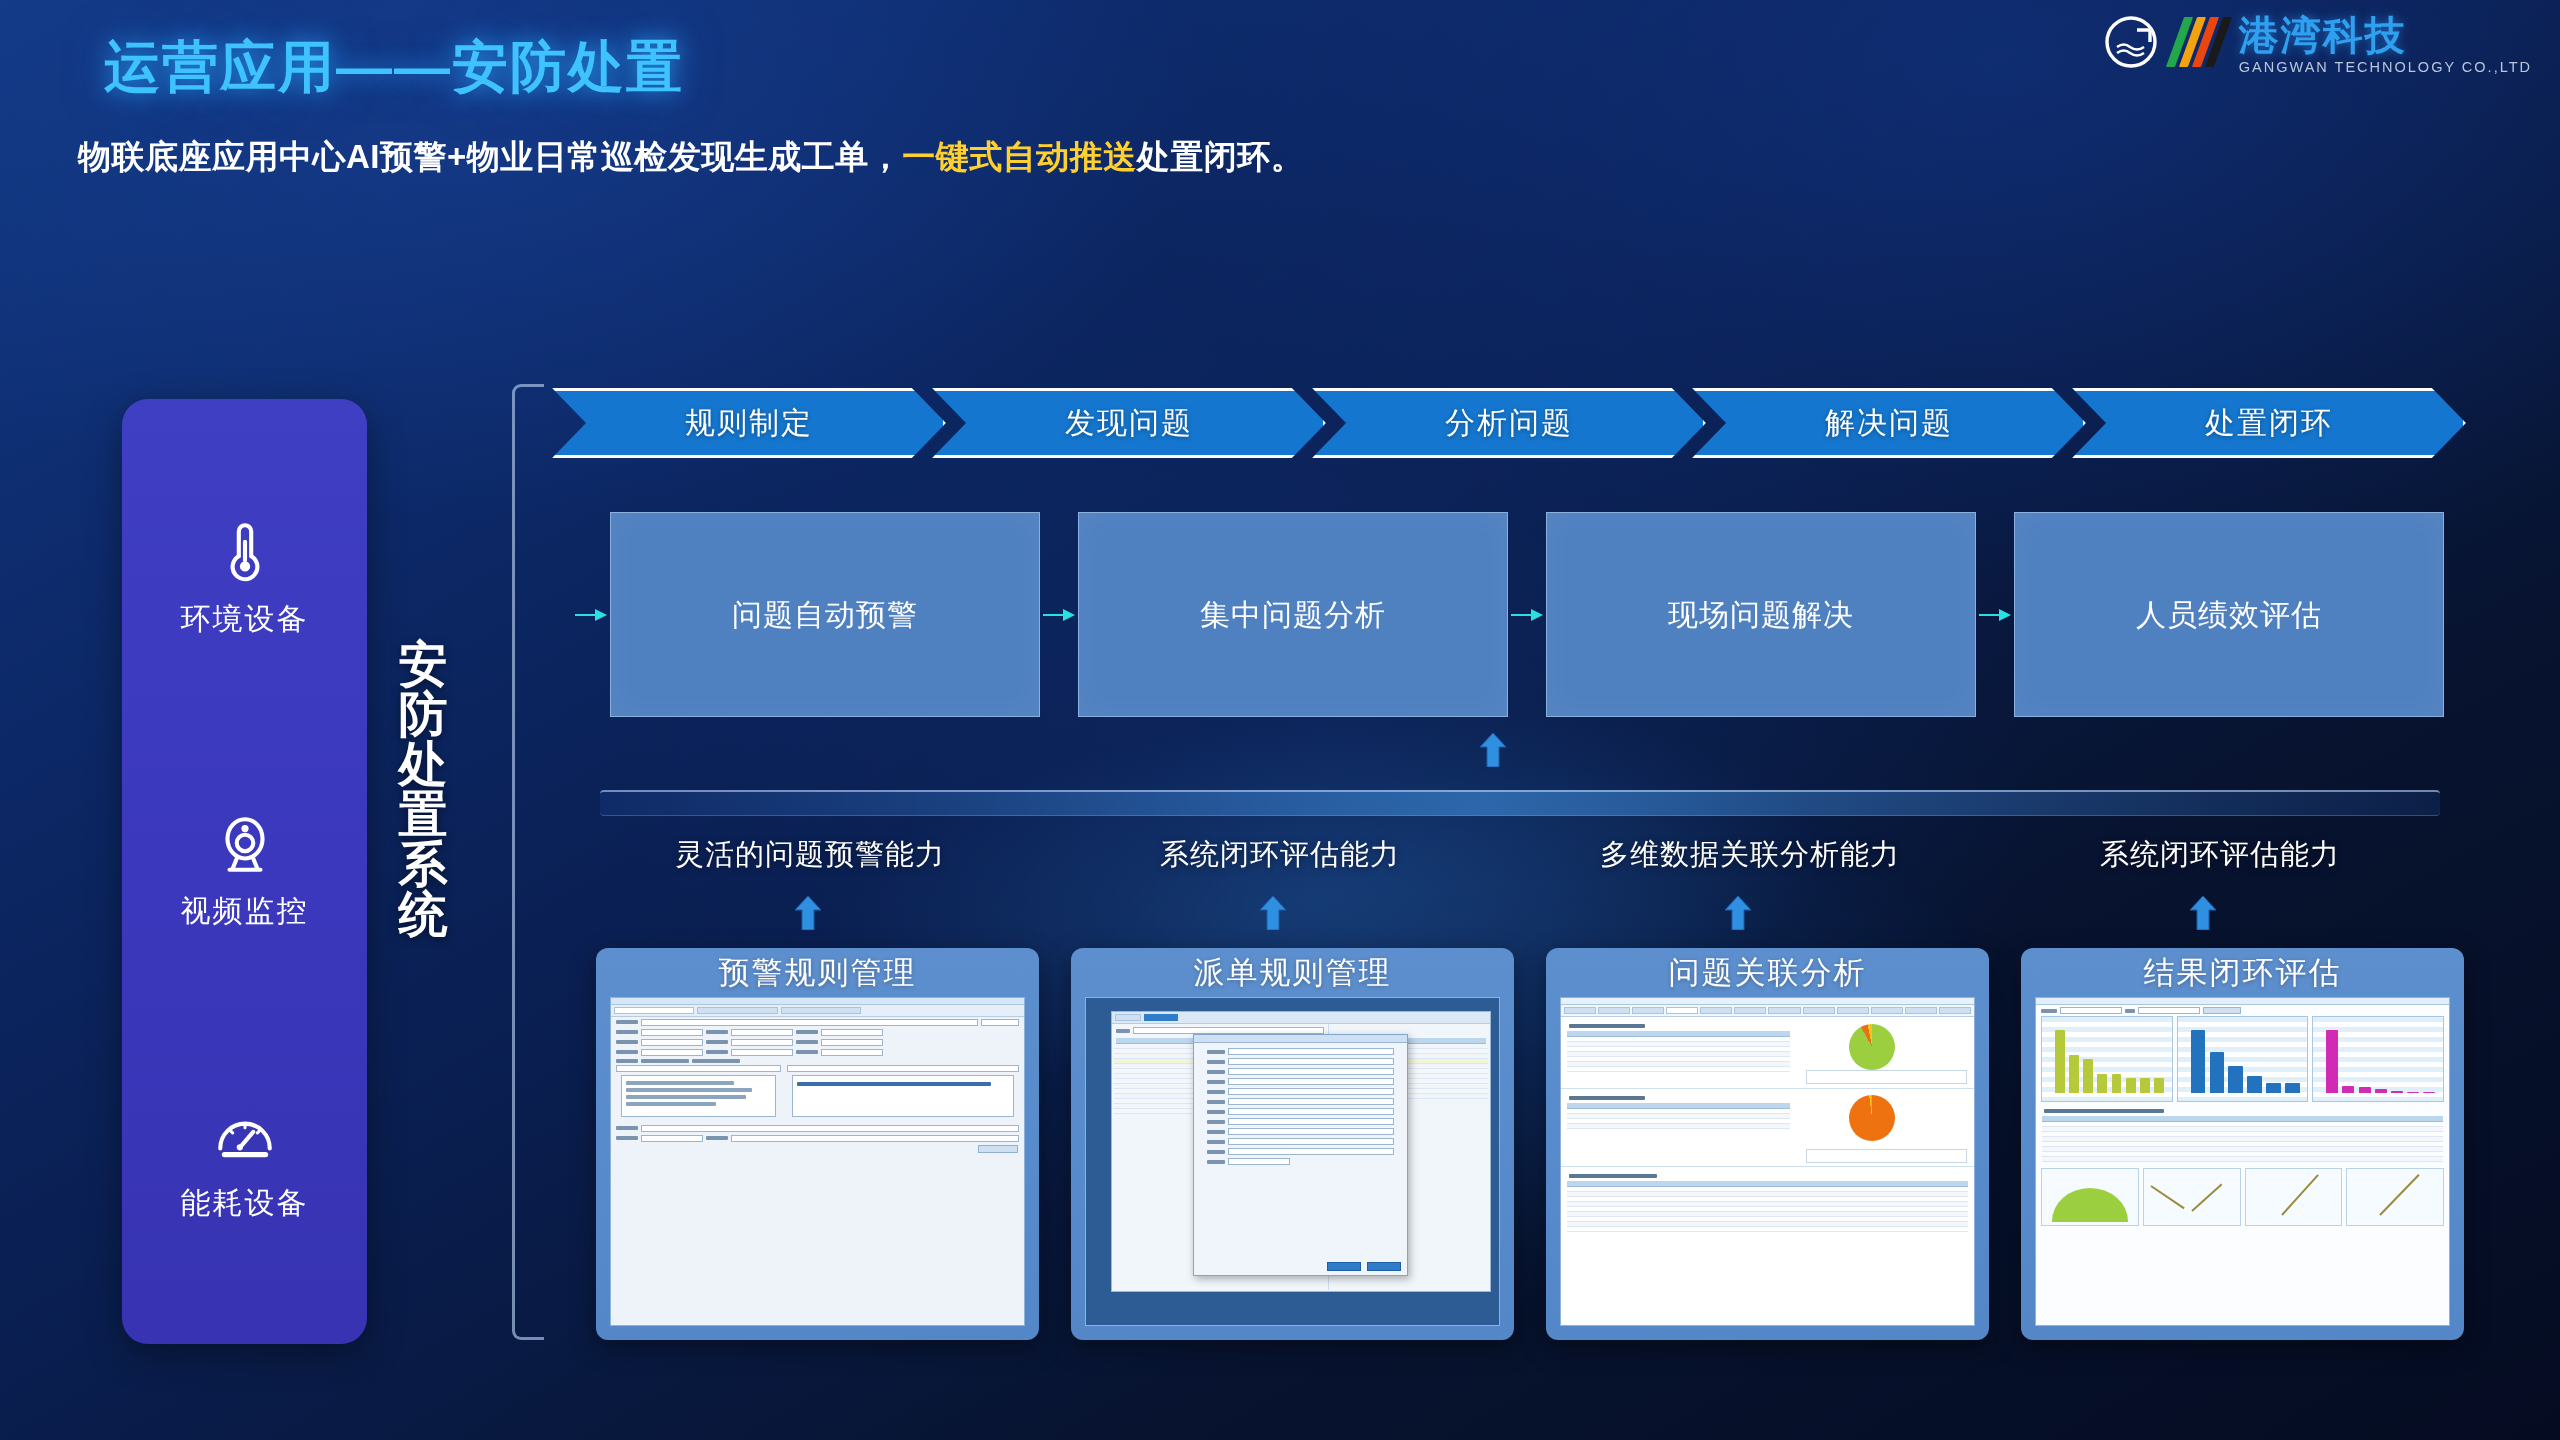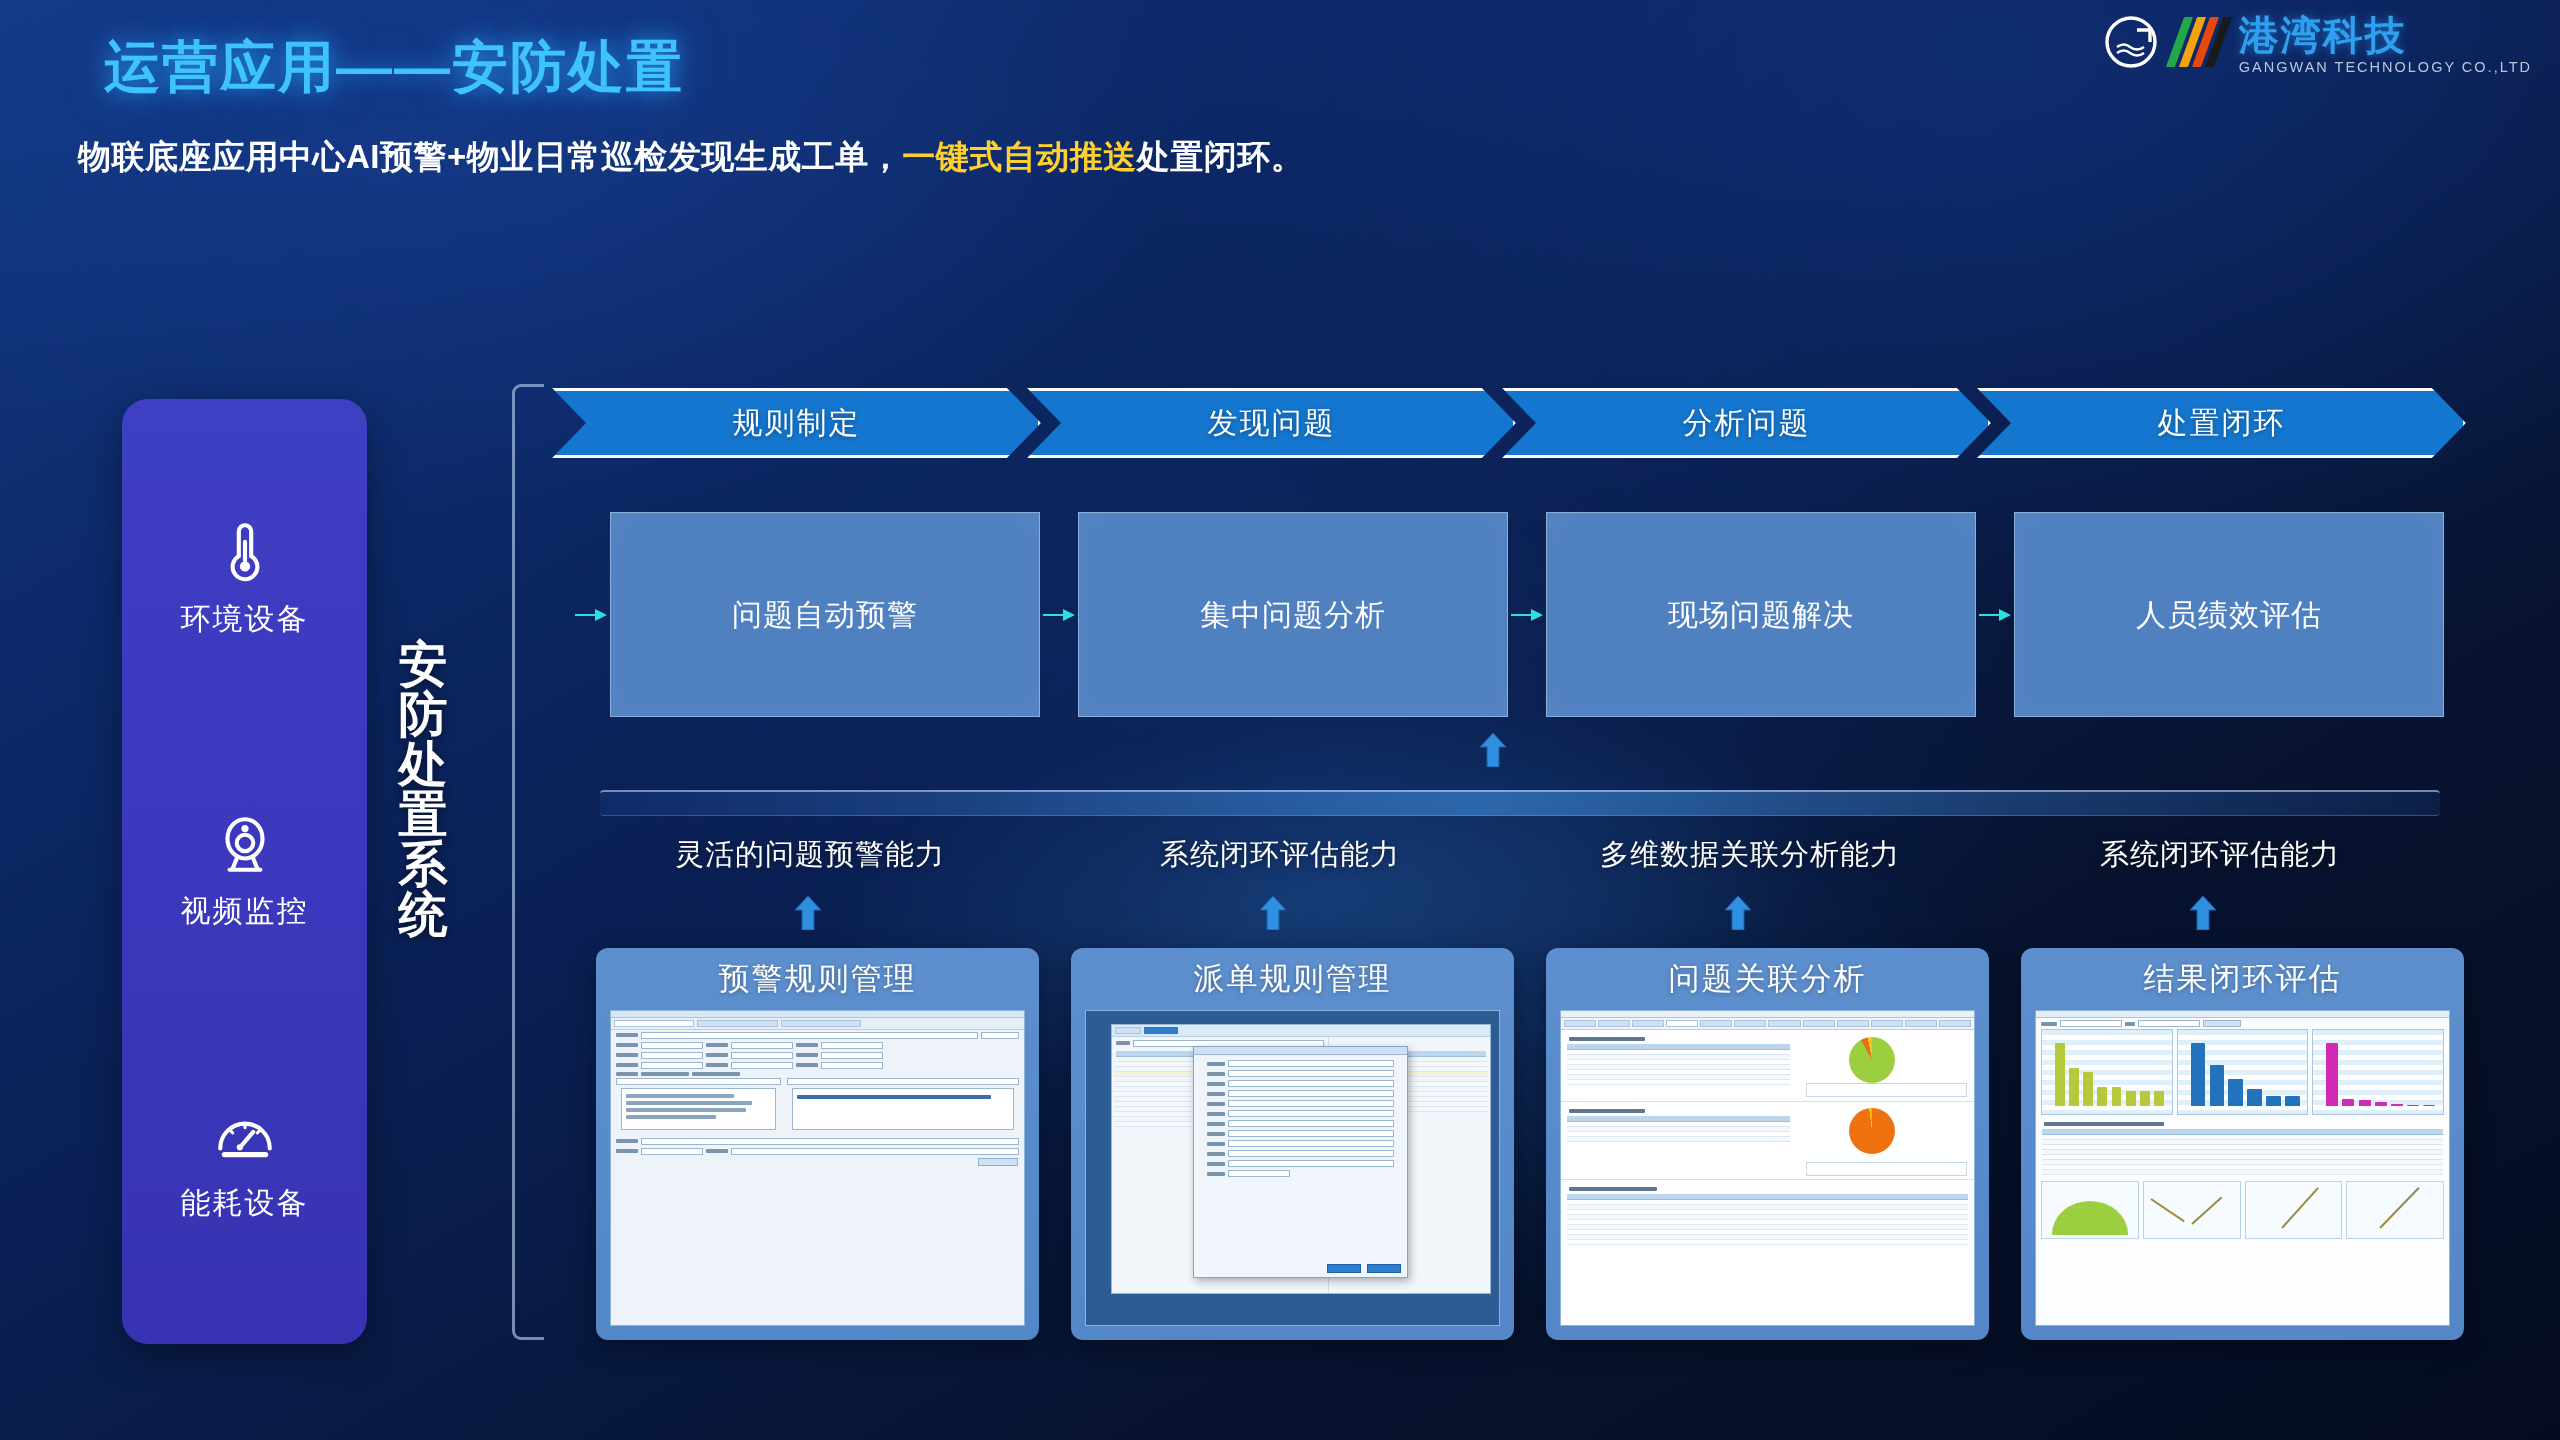--- a/index.html
+++ b/index.html
@@ -98,21 +98,21 @@
     border-radius:4px;}
   #cap-row{position:absolute;left:575px;top:825px;width:1880px;height:60px;display:flex;}
   .cap{flex:1;display:flex;align-items:center;justify-content:center;
     color:#ffffff;font-size:29px;letter-spacing:1px;text-shadow:0 1px 6px rgba(0,0,0,.5);}
 
   
   #card-row{position:absolute;left:596px;top:948px;width:1868px;height:392px;display:flex;gap:32px;}
   .card{flex:1;background:linear-gradient(180deg,#5d8fce 0%,#5387c8 100%);
     border-radius:12px;padding:0 14px 14px 14px;display:flex;flex-direction:column;
     box-shadow:0 8px 26px rgba(0,0,0,.4);}
-  .card-title{height:62px;display:flex;align-items:center;justify-content:center;
+  .card-title{height:49px;display:flex;align-items:center;justify-content:center;
     font-size:31px;color:#ffffff;letter-spacing:2px;text-shadow:0 1px 4px rgba(0,0,0,.3);}
   .shot{flex:1;background:#eef3f9;border:1px solid #8fb2d8;overflow:hidden;position:relative;}
 
   
   .mu-title{height:7px;background:#d7e6f5;border-bottom:1px solid #a9c6e2;}
   .mu-tabs{display:flex;gap:3px;padding:2px 3px;background:#e6eff8;border-bottom:1px solid #b6cde6;}
   .mu-tab{height:7px;flex:1;background:#cfe0f2;border:1px solid #aac4e0;}
   .mu-tab.sel{background:#fff;}
   .mu-row{display:flex;align-items:center;gap:3px;padding:1.5px 5px;}
   .mu-lbl{width:22px;height:4px;background:#7a93ae;border-radius:1px;flex:0 0 auto;}
@@ -212,20 +212,23 @@
   <div class="chev">
       <span>规则制定</span>
     </div>
   <div class="chev">
       <span>发现问题</span>
     </div>
   <div class="chev">
       <span>分析问题</span>
     </div>
   <div class="chev">
+      <span>解决问题</span>
+    </div>
+  <div class="chev">
       <span>处置闭环</span>
     </div>
 </div>
 
 <div id="stage-row">
   <div class="stage-arrow">
     <svg viewBox="0 0 32 18">
         <path d="M0 8h20v-5l12 6-12 6v-5H0z" fill="#2ce0e0"></path>
       </svg>
   </div>

